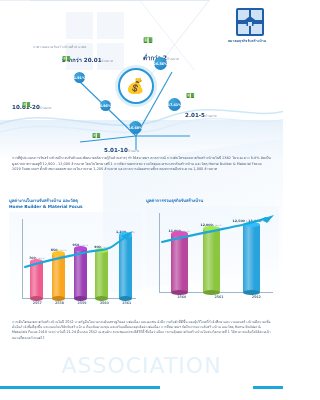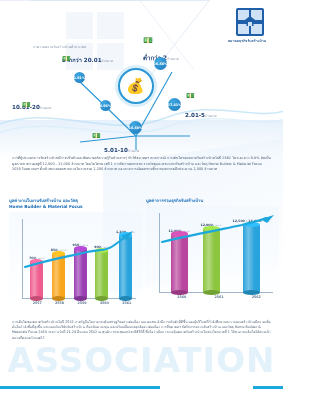--- a/index.html
+++ b/index.html
@@ -150,21 +150,21 @@
     display: flex; justify-content: space-around;
   }
   .xlabels span {
     font-size: 3.3px; color: #5d7691; font-weight: 600; letter-spacing: -.05px;
   }
   .trend { position: absolute; left: 0; top: 0; pointer-events: none; }
 
   
   .assoc-watermark {
     position: absolute; left: 0; bottom: 23px; width: 283px;
-    text-align: center; font-size: 34px; font-weight: 700; letter-spacing: 1px;
+    text-align: center; font-size: 22px; font-weight: 400; letter-spacing: 1px;
     color: #e3f1fb; line-height: 1; white-space: nowrap; overflow: hidden;
   }
   .footer-bar-l {
     position: absolute; left: 0; bottom: 11px; width: 160px; height: 3.2px;
     background: #1ba8dd;
   }
   .footer-bar-r {
     position: absolute; right: 0; bottom: 11px; width: 30px; height: 3.2px;
     background: #1ba8dd;
   }

